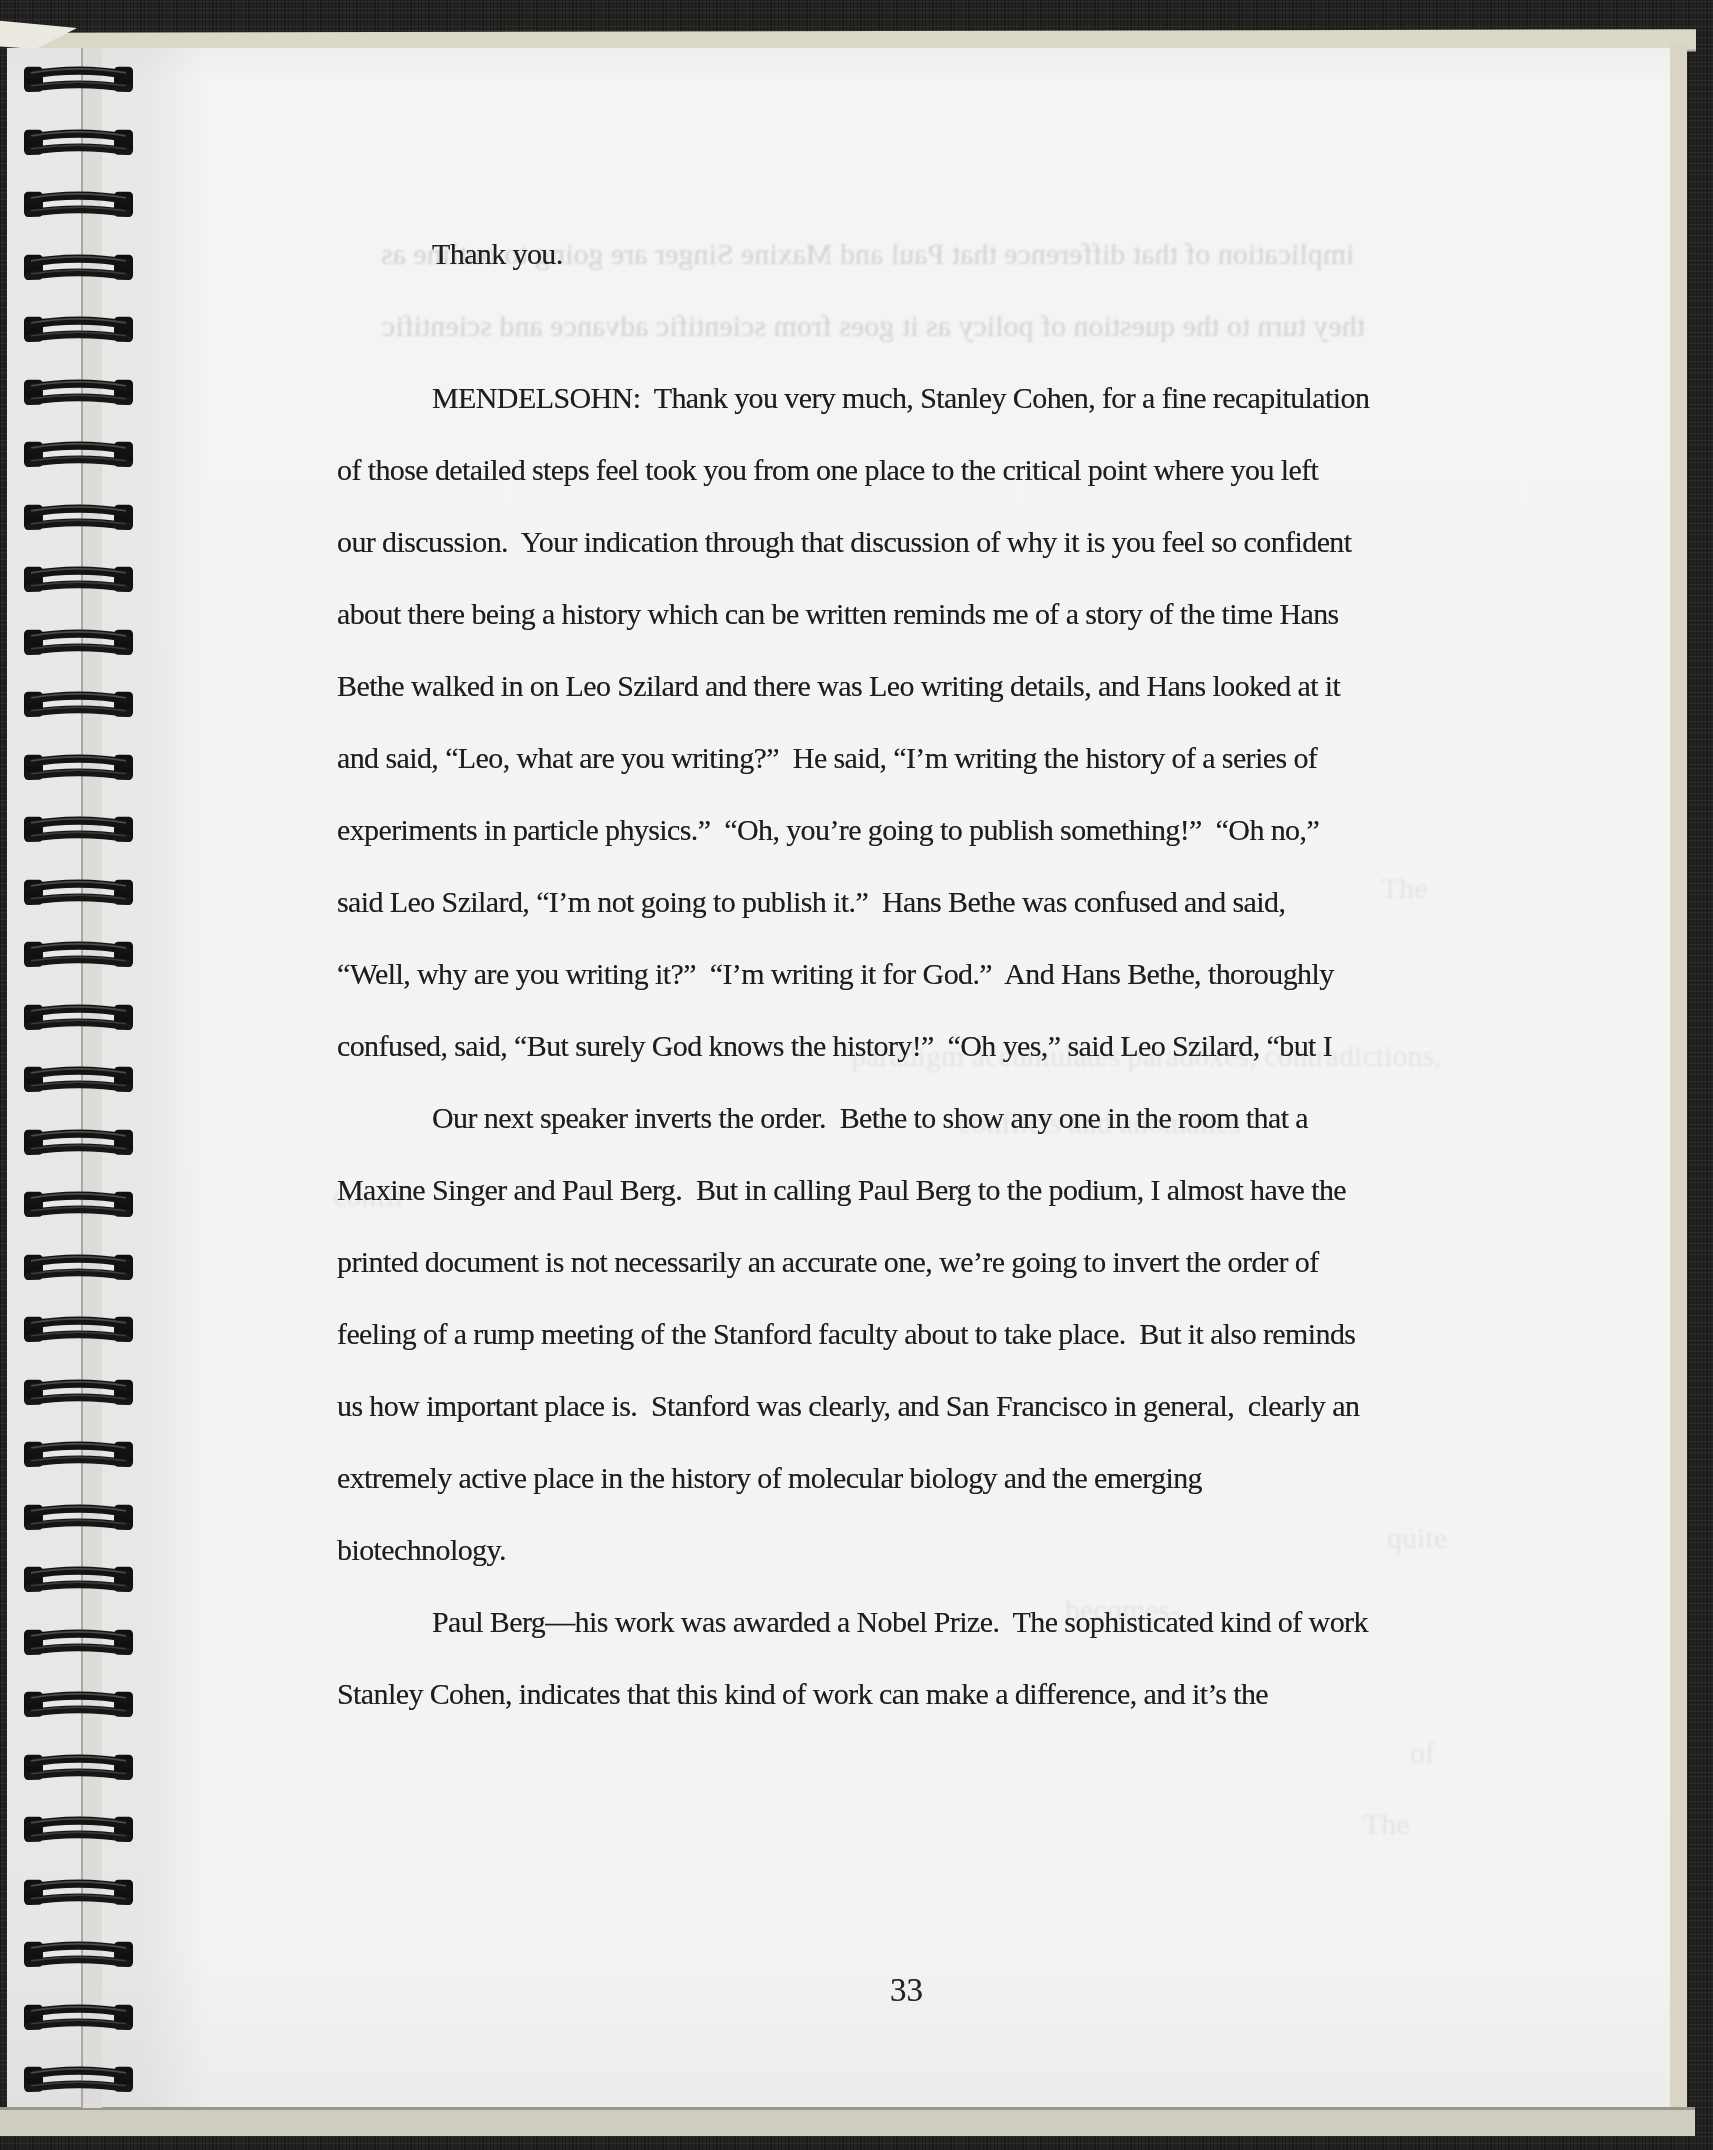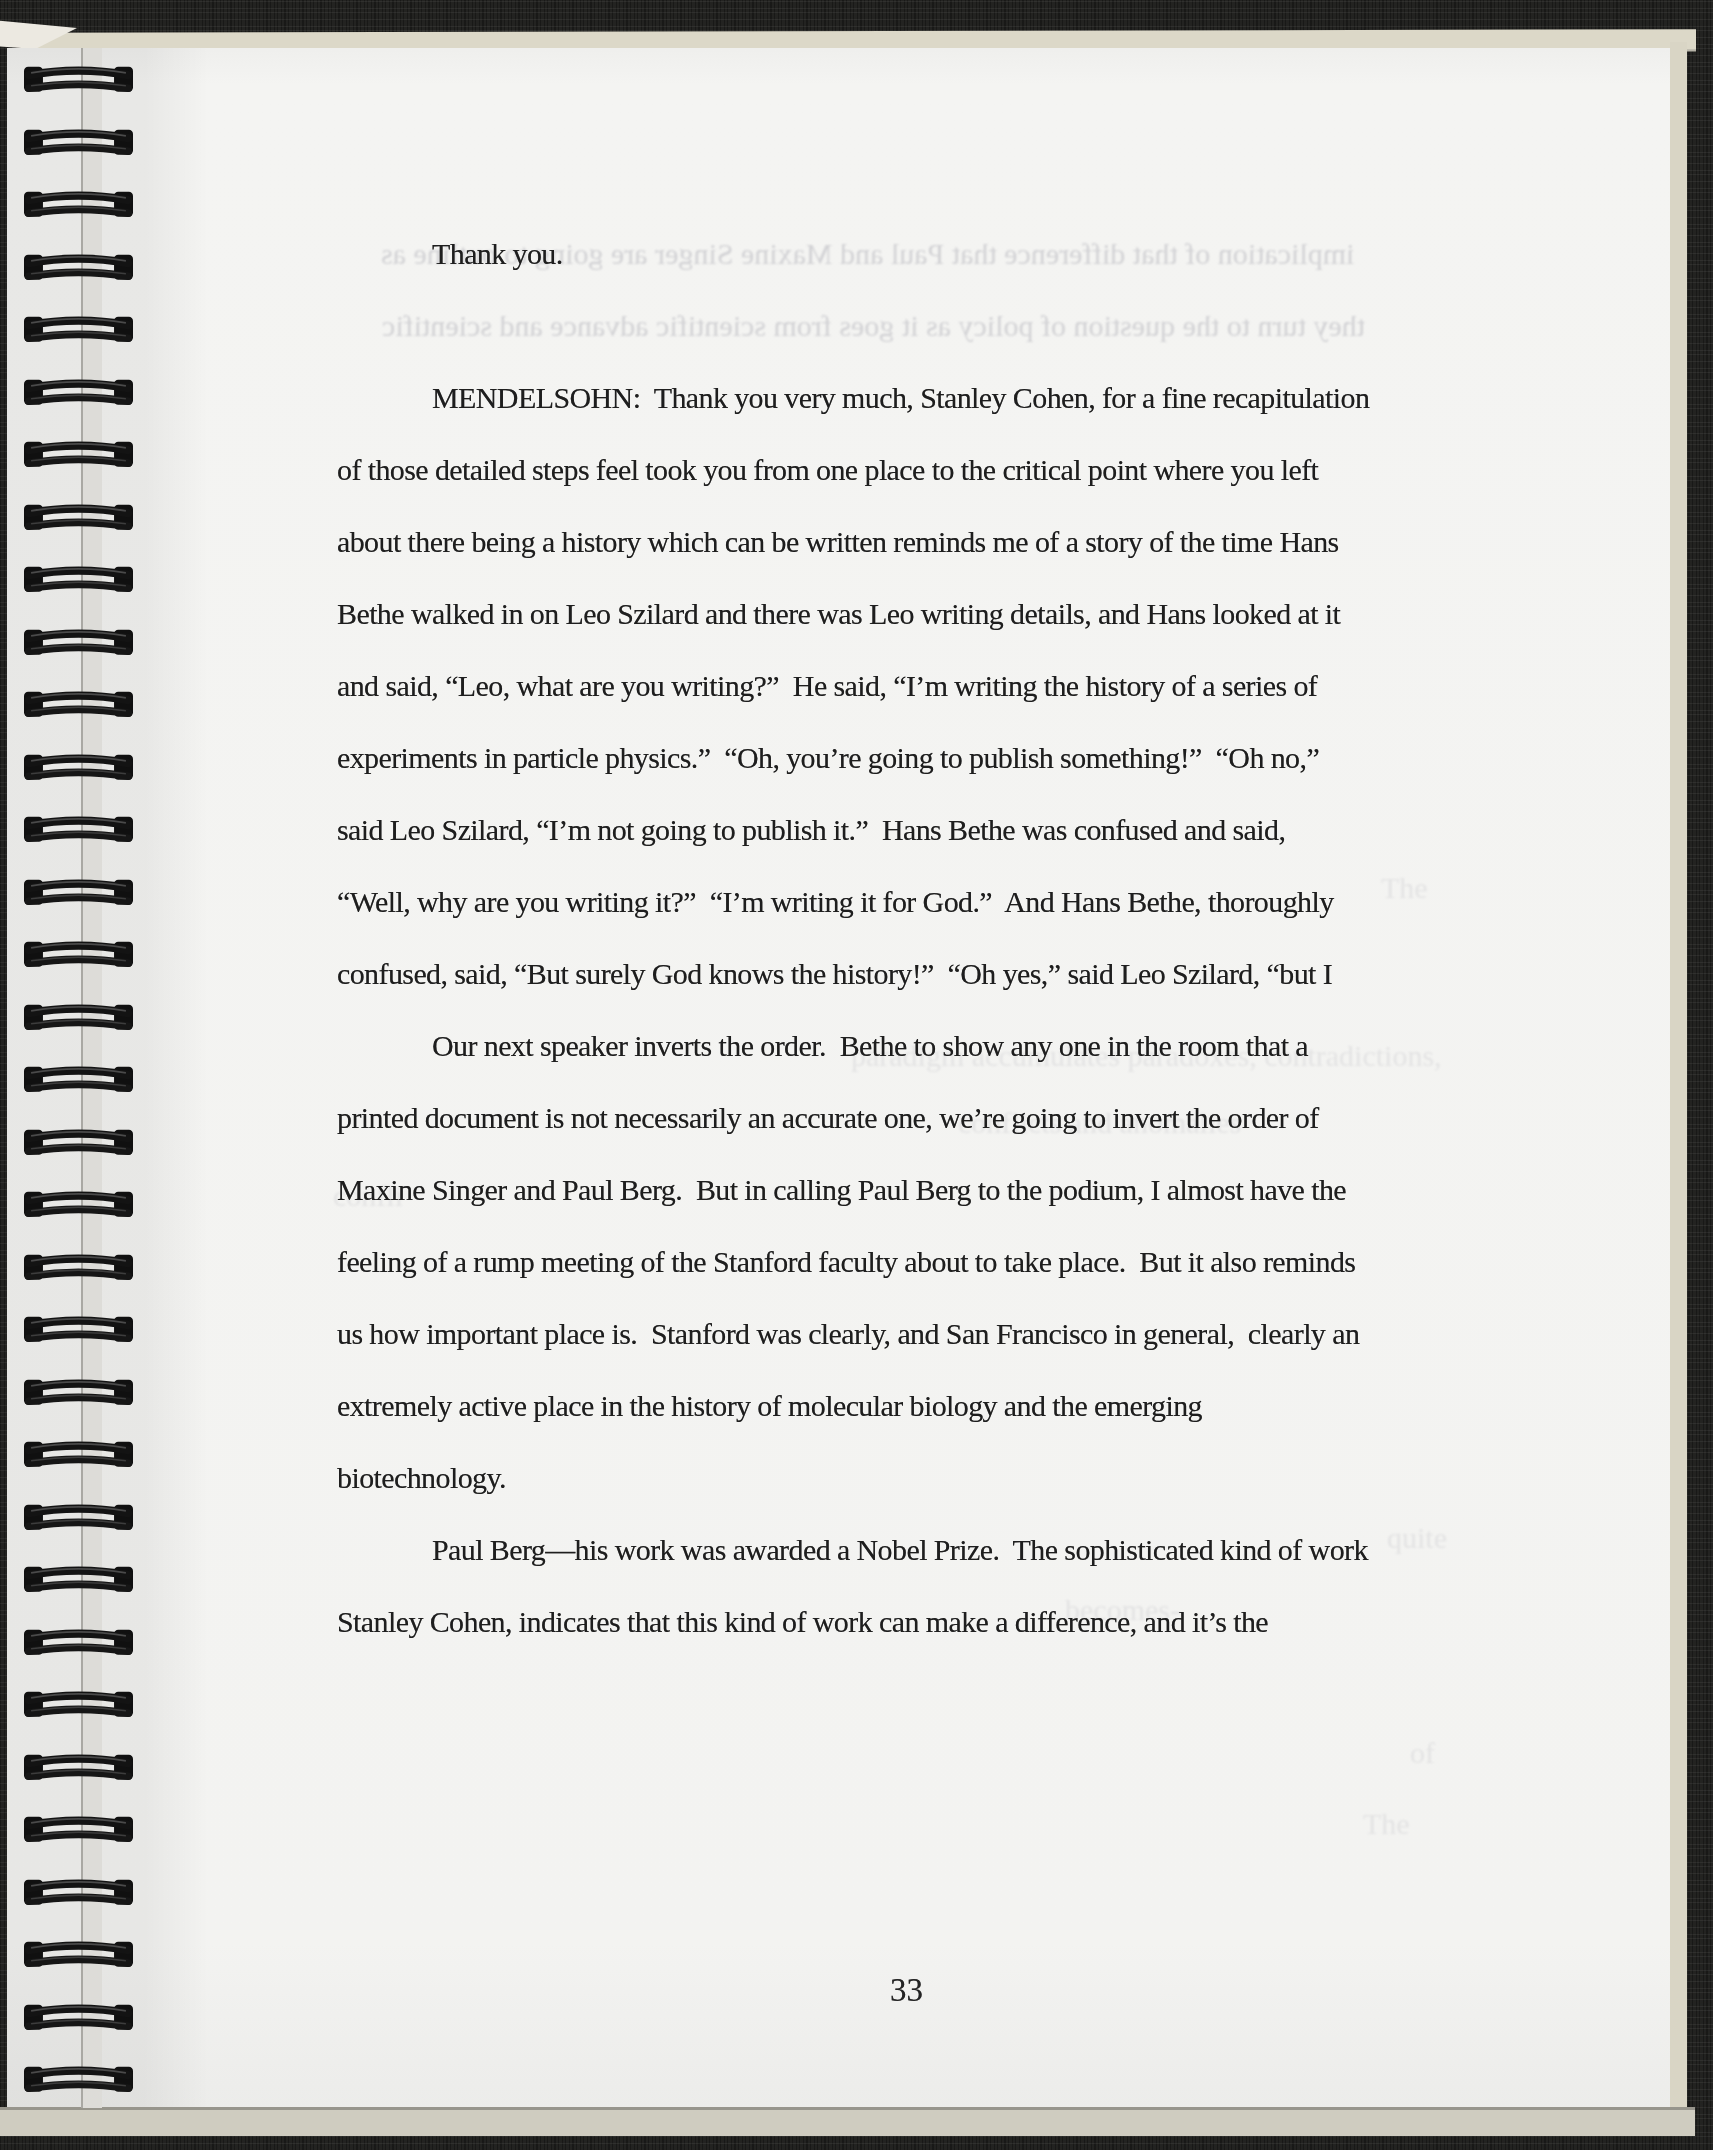--- a/index.html
+++ b/index.html
@@ -195,30 +195,31 @@
       <div class="ghost faint" style="left: 1065px; top: 1574px;">becomes-</div>
       <div class="ghost faint" style="left: 1410px; top: 1717px;">of</div>
       <div class="ghost faint" style="left: 1363px; top: 1788px;">The</div>
     </div>
 
   <div class="transcript" id="transcript">
       <div class="tline indent">Thank you.</div>
       <div class="tline"></div>
       <div class="tline indent">MENDELSOHN:  Thank you very much, Stanley Cohen, for a fine recapitulation</div>
       <div class="tline">of those detailed steps feel took you from one place to the critical point where you left</div>
+      <div class="tline">our discussion.  Your indication through that discussion of why it is you feel so confident</div>
       <div class="tline">about there being a history which can be written reminds me of a story of the time Hans</div>
       <div class="tline">Bethe walked in on Leo Szilard and there was Leo writing details, and Hans looked at it</div>
       <div class="tline">and said, “Leo, what are you writing?”  He said, “I’m writing the history of a series of</div>
       <div class="tline">experiments in particle physics.”  “Oh, you’re going to publish something!”  “Oh no,”</div>
       <div class="tline">said Leo Szilard, “I’m not going to publish it.”  Hans Bethe was confused and said,</div>
       <div class="tline">“Well, why are you writing it?”  “I’m writing it for God.”  And Hans Bethe, thoroughly</div>
       <div class="tline">confused, said, “But surely God knows the history!”  “Oh yes,” said Leo Szilard, “but I</div>
       <div class="tline indent">Our next speaker inverts the order.  Bethe to show any one in the room that a</div>
+      <div class="tline">Maxine Singer and Paul Berg.  But in calling Paul Berg to the podium, I almost have the</div>
       <div class="tline">printed document is not necessarily an accurate one, we’re going to invert the order of</div>
-      <div class="tline">Maxine Singer and Paul Berg.  But in calling Paul Berg to the podium, I almost have the</div>
       <div class="tline">feeling of a rump meeting of the Stanford faculty about to take place.  But it also reminds</div>
       <div class="tline">us how important place is.  Stanford was clearly, and San Francisco in general,  clearly an</div>
       <div class="tline">extremely active place in the history of molecular biology and the emerging</div>
       <div class="tline">biotechnology.</div>
       <div class="tline indent">Paul Berg—his work was awarded a Nobel Prize.  The sophisticated kind of work</div>
       <div class="tline">Stanley Cohen, indicates that this kind of work can make a difference, and it’s the</div>
     </div>
 
   <div class="page-number">33</div>
 </div>

